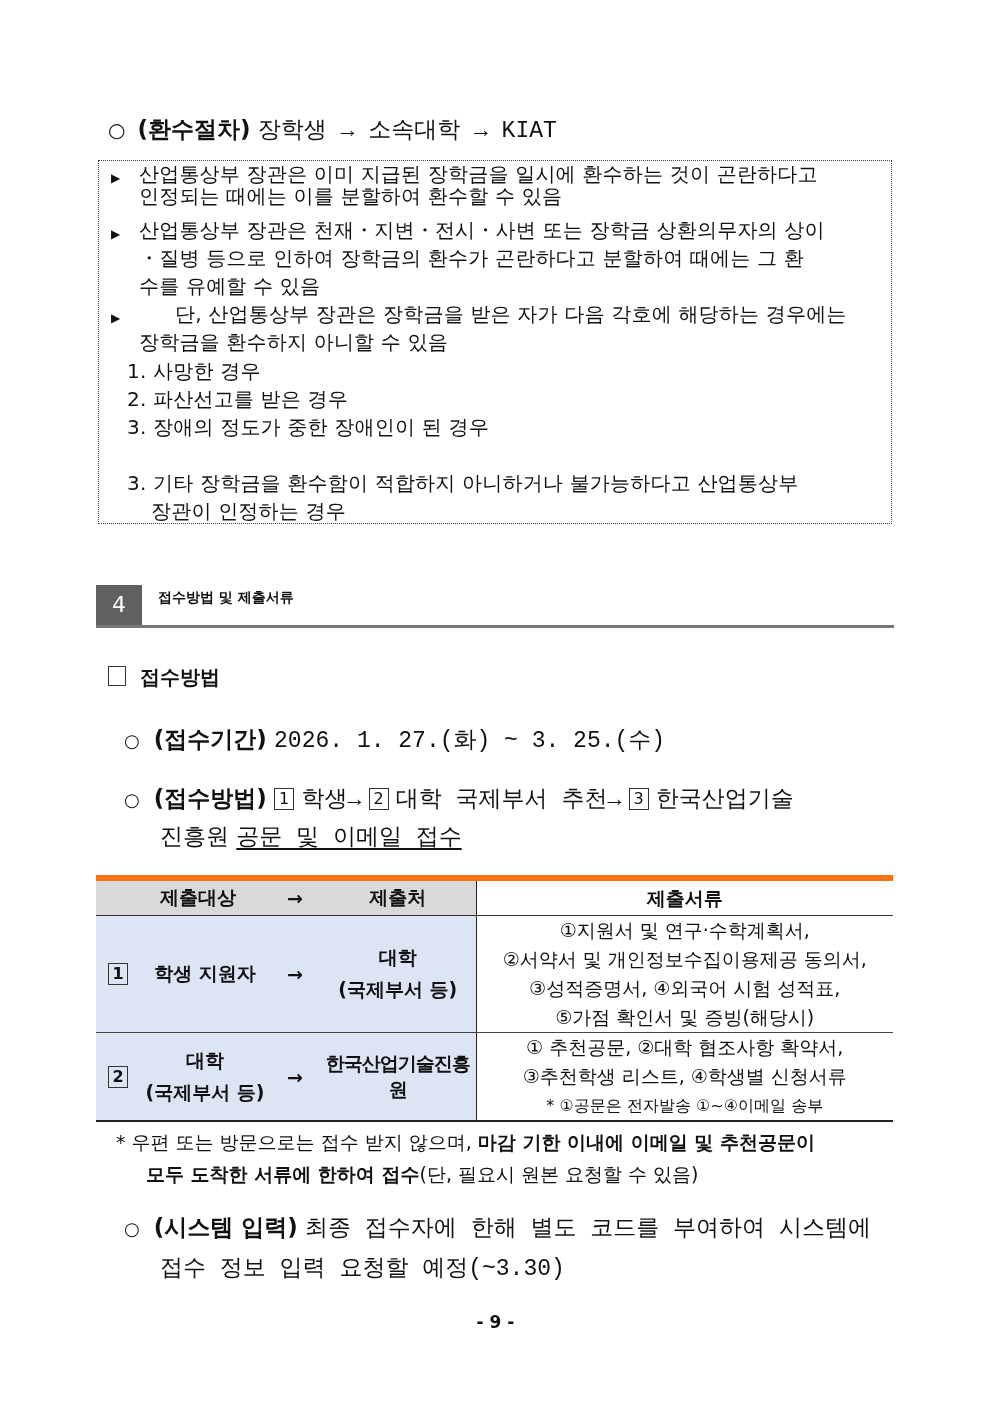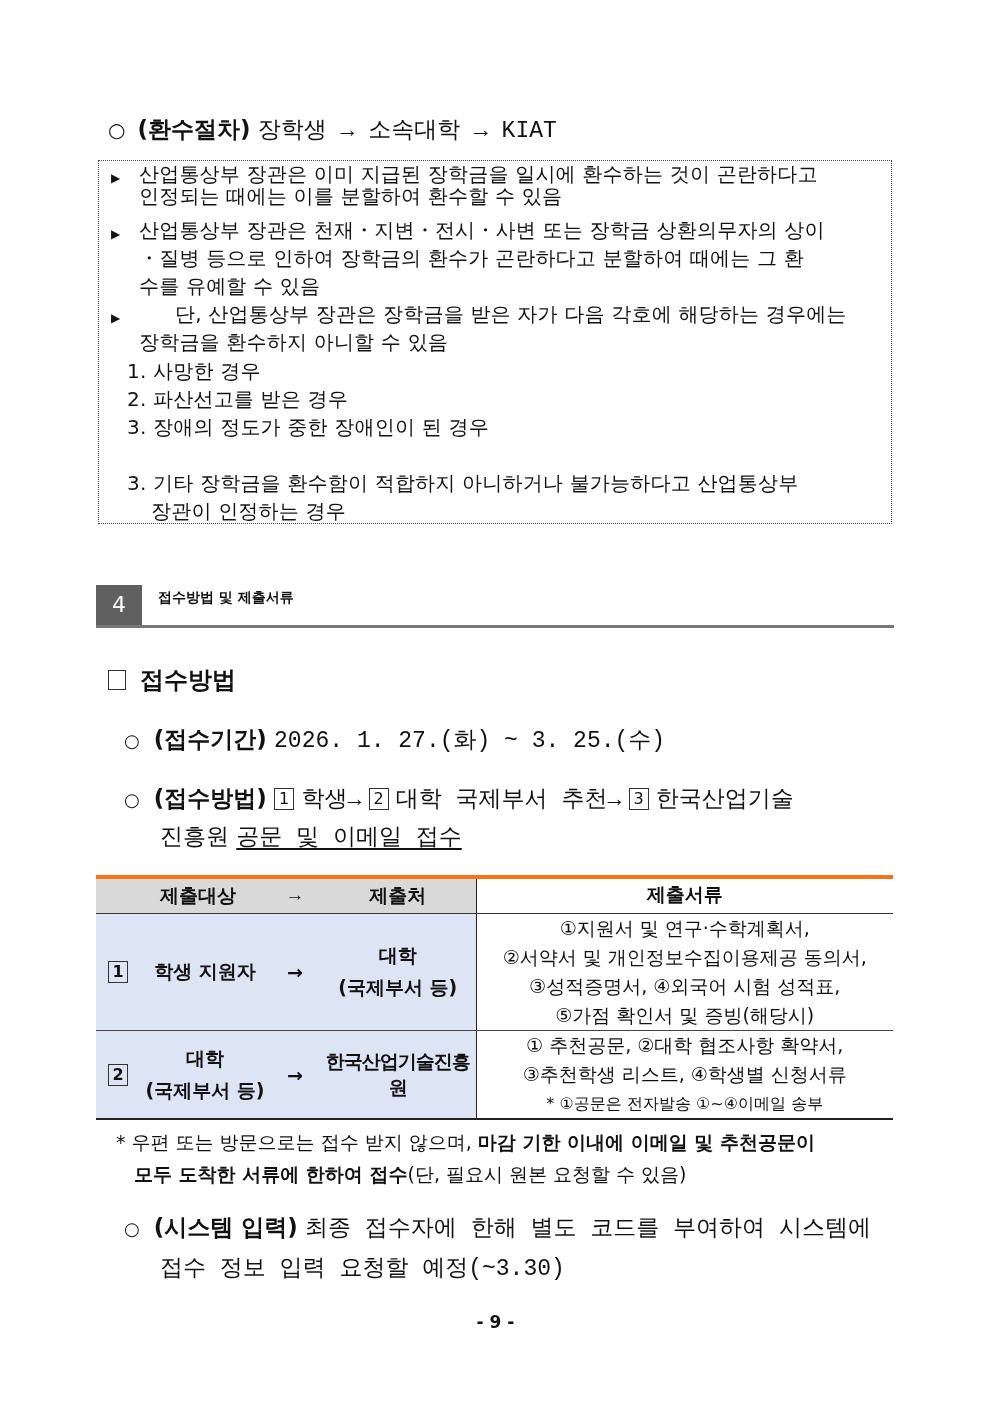--- a/index.html
+++ b/index.html
@@ -12,31 +12,31 @@
   .line1 .circ { font-size: 20px; margin-right: 12px; }
 
   .box { left: 98px; top: 160px; width: 794px; height: 364px; border: 1px dotted #444; box-sizing: border-box; }
   .box .row { position: absolute; font-size: 20px; white-space: nowrap; letter-spacing: 0.2px; }
   .box .tri { font-size: 12px; position: absolute; left: 12px; }
 
   .sec { left: 96px; top: 585px; width: 798px; height: 40px; border-bottom: 3px solid #777; }
   .sec .num { position: absolute; left: 0; top: 0; width: 46px; height: 40px; background: #606060; color: #fff; font-size: 22px; text-align: center; line-height: 40px; }
   .sec .title { position: absolute; left: 62px; top: 4px; font-size: 14px; font-weight: bold; }
 
-  .sub { left: 108px; top: 664px; font-size: 24px; font-weight: bold; white-space: nowrap; }
+  .sub { left: 108px; top: 664px; font-size: 20px; font-weight: bold; white-space: nowrap; }
   .sub .sq { display: inline-block; width: 16px; height: 18px; border: 1.5px solid #333; vertical-align: -2px; margin-right: 14px; }
 
   .item { font-size: 23px; white-space: nowrap; }
   .item .circ { font-size: 18px; margin-right: 14px; }
   .boxnum { display: inline-block; border: 1px solid #333; font-size: 16px; width: 18px; height: 20px; line-height: 20px; text-align: center; vertical-align: 2px; }
   .u { text-decoration: underline; text-underline-offset: 4px; }
 
   table.sub-table { position: absolute; left: 96px; top: 875px; width: 797px; border-collapse: collapse; font-size: 19px; }
   table.sub-table td, table.sub-table th { padding: 0; text-align: center; vertical-align: middle; }
-  table.sub-table thead th { background: #d9d9d9; height: 34px; font-weight: bold; border-top: 4px solid #f97316; border-bottom: 1.5px solid #333; font-family: Liberation Mono, monospace; }
+  table.sub-table thead th { background: #d9d9d9; height: 34px; font-weight: bold; border-top: 6px solid #f97316; border-bottom: 1.5px solid #333; }
   table.sub-table .left { background: #dde4f4; font-weight: bold; }
   table.sub-table .docs { background: #fff; border-left: 1.5px solid #222; line-height: 29px; }
   table.sub-table tbody tr.r1 td { border-bottom: 1.5px solid #444; height: 116px; }
   table.sub-table tbody tr.r2 td { border-bottom: 2px solid #222; height: 84px; }
   .small { font-size: 16px; }
 
   .note { left: 116px; top: 1126px; font-size: 19px; line-height: 32px; width: 790px; }
   .page { left: 0; width: 991px; top: 1312px; text-align: center; font-size: 17px; font-weight: bold; }
 </style>
 </head>
@@ -139,21 +139,21 @@
         <div>③추천학생 리스트, ④학생별 신청서류</div>
         <div class="small">* ①공문은 전자발송 ①~④이메일 송부</div>
       </td>
     </tr>
   </tbody>
 </table>
 
 <div class="abs note">
   <span>* 우편 또는 방문으로는 접수 받지 않으며,</span>
   <span class="b">마감 기한 이내에 이메일 및 추천공문이</span><br>
-  <span style="margin-left:18px;" class="b">모두 도착한 서류에 한하여 접수</span><span>(단, 필요시 원본 요청할 수 있음)</span>
+  <span style="margin-left:30px;" class="b">모두 도착한 서류에 한하여 접수</span><span>(단, 필요시 원본 요청할 수 있음)</span>
 </div>
 
 <div class="abs item" style="left:124px; top:1212px;">
   <span class="circ">○</span><span class="b">(시스템 입력)</span>
   <span class="serif">최종 접수자에 한해 별도 코드를 부여하여 시스템에</span>
 </div>
 <div class="abs item serif" style="left:160px; top:1252px;">접수 정보 입력 요청할 예정(~3.30)</div>
 
 <div class="abs page">- 9 -</div>
 

